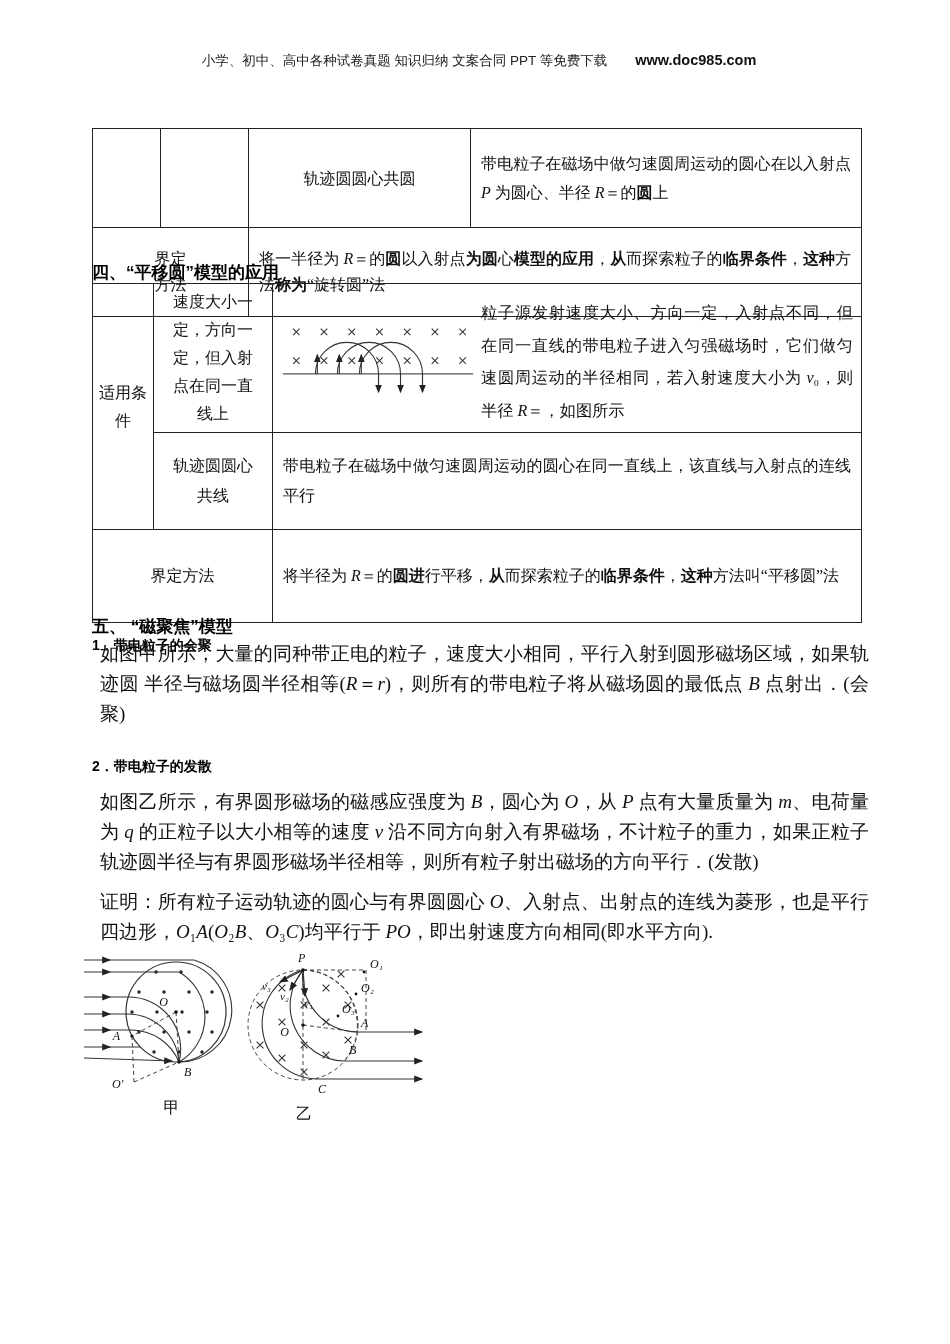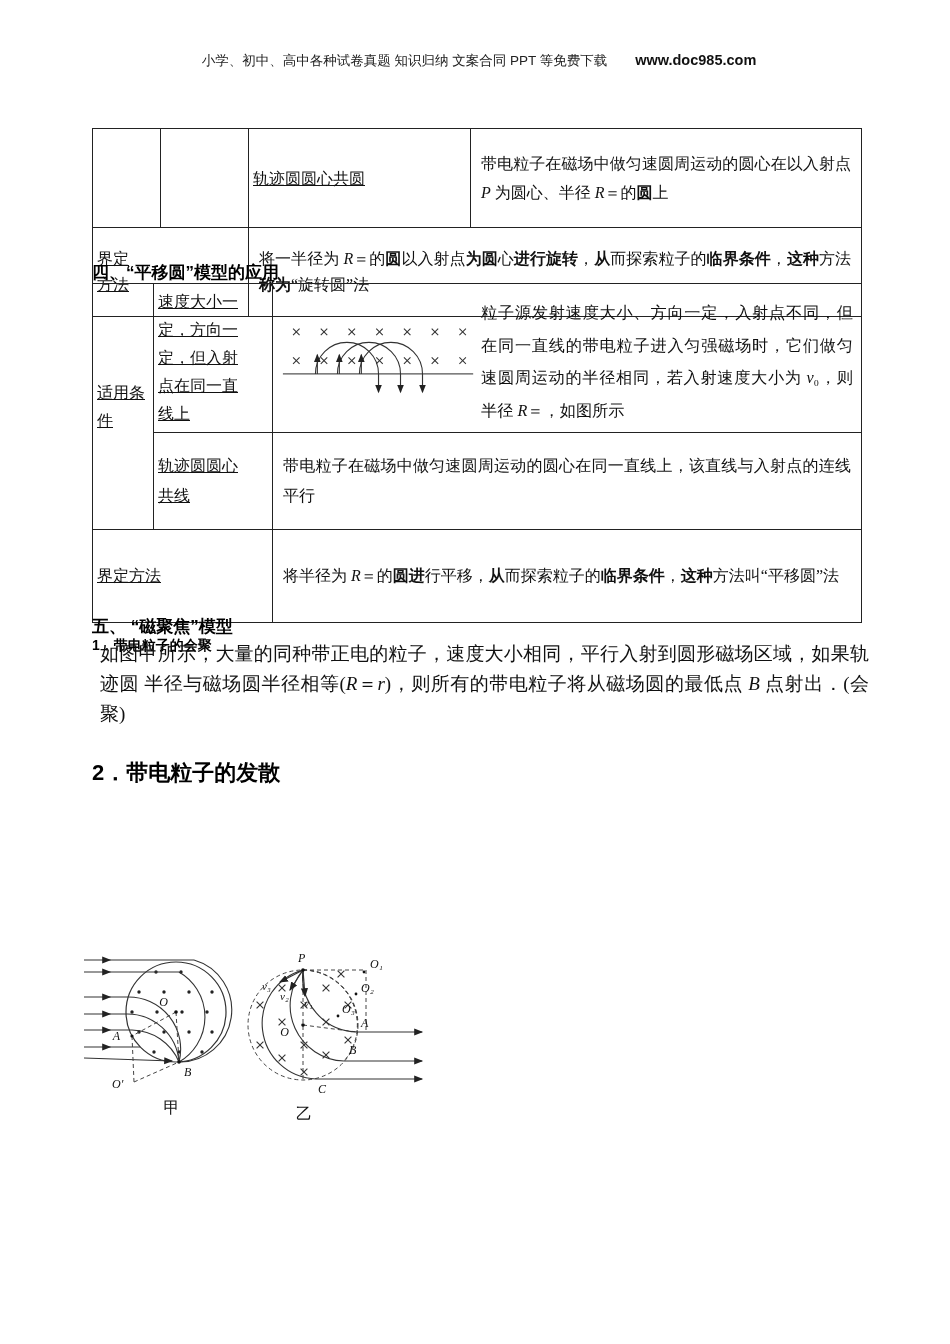--- a/index.html
+++ b/index.html
@@ -6,21 +6,21 @@
   .page{position:relative;width:950px;height:1344px;background:#ffffff;margin:0 auto;
         font-family:"Liberation Serif","DejaVu Serif",serif;color:#111;overflow:hidden;}
   
   .hdr{position:absolute;top:52px;left:4px;width:100%;text-align:center;
        font-family:"Liberation Sans","DejaVu Sans",sans-serif;font-size:13.5px;color:#222;}
   .hdr .site{font-weight:bold;margin-left:28px;font-size:14.5px;color:#111;text-decoration:none;}
   
   table{border-collapse:collapse;table-layout:fixed;position:absolute;left:92px;width:769px;}
   td{border:1.6px solid #222;font-size:16px;line-height:29px;padding:18px 10px;
      vertical-align:middle;text-align:justify;}
-  td.ctr{text-align:left;white-space:pre-line;padding:2px 4px;text-decoration:underline;}
+  td.ctr{text-align:center;white-space:pre-line;padding:2px 4px;}
   .t1{top:128px;}
   .t1 .r1 td{height:62px;}
   .t1 .r2 td{height:52px;line-height:26px;}
   .t2{top:283px;}
   .t2 .r1 td{height:144px;line-height:28px;}
   .t2 .r2 td{height:53px;line-height:30px;}
   .t2 .r3 td{height:56px;line-height:28px;margin-left:26px;}
   .figcell{padding:2px 8px;}
   .figflex{display:flex;align-items:center;gap:4px;margin-top:8px;}
   .figflex .ft{flex:1;font-size:16.2px;line-height:32.5px;text-align:justify;}
@@ -56,21 +56,21 @@
       </colgroup>
     <tbody>
         <tr class="r1">
       <td class="ctr"></td>
       <td class="ctr"></td>
       <td class="ctr">轨迹圆圆心共圆</td>
       <td>带电粒子在磁场中做匀速圆周运动的圆心在以入射点 <i>P</i> 为圆心、半径 <i>R</i>＝的<b>圆</b>上</td>
     </tr>
     <tr class="r2">
       <td class="ctr" colspan="2">界定<br>方法</td>
-      <td colspan="2">将一半径为 <i>R</i>＝的<b>圆</b>以入射点<b>为圆</b>心<b>进行旋转</b>，<b>从</b>而探索粒子的<b>临界条件</b>，<b>这种</b>方法<b>称为</b>“旋转圆”法</td>
+      <td colspan="2">将一半径为 <i>R</i>＝的<b>圆</b>以入射点<b>为圆</b>心<b>模型的应用</b>，<b>从</b>而探索粒子的<b>临界条件</b>，<b>这种</b>方法<b>称为</b>“旋转圆”法</td>
     </tr>
   </tbody>
     </table>
 
   <div class="h-sec" style="top:261px;">四、“平移圆”模型的应用</div>
 
   <table class="t2">
     <colgroup>
         <col style="width:61px">
         <col style="width:119px">
@@ -140,21 +140,23 @@
     <tr class="r3">
       <td class="ctr" colspan="2">界定方法</td>
       <td>将半径为 <i>R</i>＝的<b>圆进</b>行平移，<b>从</b>而探索粒子的<b>临界条件</b>，<b>这种</b>方法叫“平移圆”法</td>
     </tr>
   </tbody>
     </table>
 
   <div class="h-sec" style="top:576px;margin-top:39px;">五、 “磁聚焦”模型</div>
   <div class="h-sec" style="top:637px;font-size:14px;">1．带电粒子的会聚</div>
   <div class="para" style="top:639px;">如图甲所示，大量的同种带正电的粒子，速度大小相同，平行入射到圆形磁场区域，如果轨迹圆 半径与磁场圆半径相等(<i>R</i>＝<i>r</i>)，则所有的带电粒子将从磁场圆的最低点 <i>B</i> 点射出．(会聚)</div>
-  <div class="h-sec" style="top:758px;font-size:22px;">2．带电粒子的发散</div>
+  <div class="h-sec" style="top:758px;font-size:14px;">2．带电粒子的发散</div>
+  <div class="para" style="top:787px;">如图乙所示，有界圆形磁场的磁感应强度为 <i>B</i>，圆心为 <i>O</i>，从 <i>P</i> 点有大量质量为 <i>m</i>、电荷量为 <i>q</i> 的正粒子以大小相等的速度 <i>v</i> 沿不同方向射入有界磁场，不计粒子的重力，如果正粒子轨迹圆半径与有界圆形磁场半径相等，则所有粒子射出磁场的方向平行．(发散)</div>
+  <div class="para" style="top:887px;">证明：所有粒子运动轨迹的圆心与有界圆圆心 <i>O</i>、入射点、出射点的连线为菱形，也是平行四边形，<i>O</i>₁<i>A</i>(<i>O</i>₂<i>B</i>、<i>O</i>₃<i>C</i>)均平行于 <i>PO</i>，即出射速度方向相同(即水平方向).</div>
 
   <div class="figbox" style="left:84px;top:952px;width:175px;">
     <svg width="175" height="140" viewBox="0 0 175 140">
       <circle class="ln" cx="92" cy="60" r="50"></circle>
       <g>
           <circle cx="72" cy="20" r="1.7" fill="#222"></circle>
           <circle cx="97" cy="20" r="1.7" fill="#222"></circle>
           <circle cx="55" cy="40" r="1.7" fill="#222"></circle>
           <circle cx="80" cy="40" r="1.7" fill="#222"></circle>
           <circle cx="105" cy="40" r="1.7" fill="#222"></circle>

